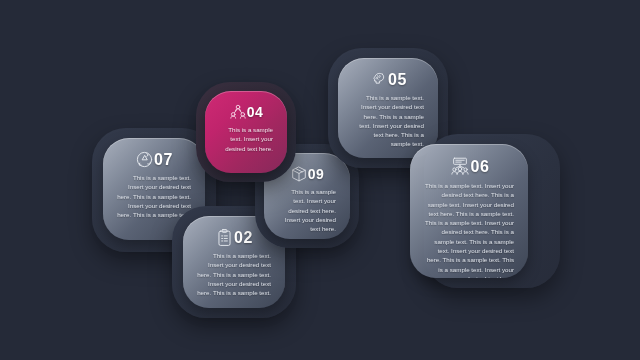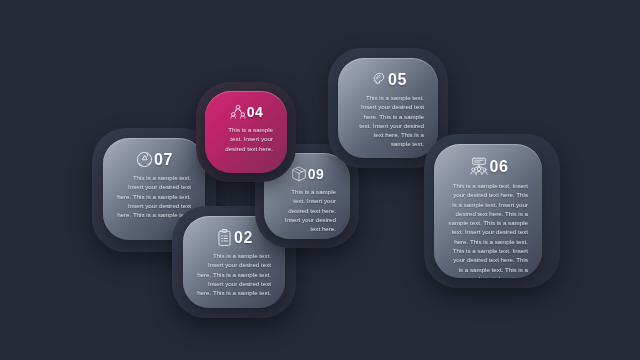--- a/index.html
+++ b/index.html
@@ -105,21 +105,21 @@
   #card-04  { left: 264px; top: 153px; width: 86px;  height: 86px; }
   #card-04 .num { font-size: 14px; }
   #card-04 .body-text { font-size: 6.2px; line-height: 1.5; }
 
   #frame-05 { left: 328px; top: 48px;  width: 120px; height: 120px; }
   #card-05  { left: 338px; top: 58px;  width: 100px; height: 100px; }
   #card-05 .num { font-size: 16px; }
   #card-05 .body-text { font-size: 6.2px; line-height: 1.5; }
 
   #frame-06 { left: 424px; top: 134px; width: 136px; height: 154px; }
-  #card-06  { left: 434px; top: 144px; width: 108px; height: 134px; }
+  #card-06  { left: 410px; top: 144px; width: 118px; height: 134px; }
   #card-06 .num { font-size: 16px; }
   #card-06 .body-text { font-size: 6.2px; line-height: 1.5; }
 </style>
 </head>
 <body>
 
 <div id="stage">
 
   <div class="frame" id="frame-01"></div>
   <div class="card" id="card-01">

